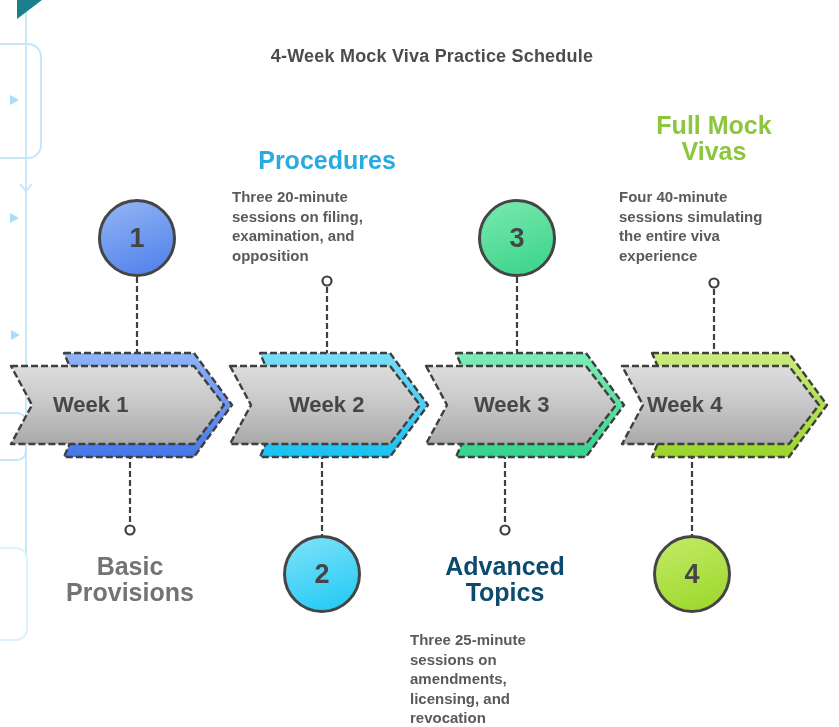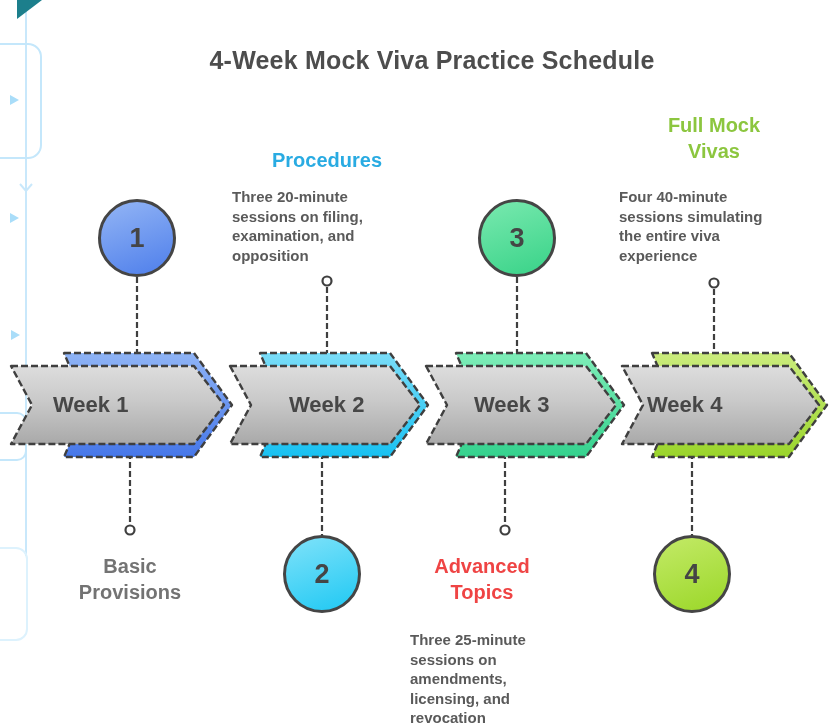--- a/index.html
+++ b/index.html
@@ -12,31 +12,31 @@
   .decor-box{border:2px solid #C4E7FB;border-radius:14px;background:transparent;}
   .decor-box1{left:-34px;top:43px;width:72px;height:112px;}
   .decor-box2{left:-34px;top:412px;width:57px;height:45px;border-radius:10px;}
   .decor-box3{left:-42px;top:547px;width:66px;height:90px;border-radius:12px;border-color:#DDF2FD;}
   .decor-tri{width:0;height:0;border-top:5px solid transparent;border-bottom:5px solid transparent;
              border-left:9px solid #A9DDF9;}
   
   .fold{left:17px;top:0;}
   
   .title{position:absolute;left:132px;top:46px;width:600px;text-align:center;
-         font-size:25px;font-weight:bold;color:#4D4D4D;letter-spacing:.2px;}
+         font-size:18px;font-weight:bold;color:#4D4D4D;letter-spacing:.2px;}
   
   .week-label{position:absolute;top:392px;height:26px;line-height:26px;
               font-size:22px;font-weight:bold;color:#474747;}
   
   .badge{position:absolute;width:78px;height:78px;border-radius:50%;
          border:3px solid #454545;box-sizing:border-box;
          display:flex;align-items:center;justify-content:center;
          font-size:27px;font-weight:bold;color:#454545;}
   
-  .topic-title{position:absolute;text-align:center;font-size:20px;font-weight:bold;line-height:26px;}
+  .topic-title{position:absolute;text-align:center;font-size:25px;font-weight:bold;line-height:26px;}
   .topic-desc{position:absolute;text-align:left;font-size:15px;line-height:19.5px;color:#5A5A5A;
               white-space:pre-line;font-weight:bold;}
 </style>
 </head>
 <body>
 
 <div class="canvas">
 
   <div class="decor decor-vline"></div>
   <div class="decor decor-box decor-box1"></div>
@@ -128,21 +128,21 @@
     </div>
 
   <div class="topic-title" style="left: 65px; top: 553px; width: 130px; color: #737373;">Basic Provisions</div>
 
   <div class="topic-title" style="left: 227px; top: 147px; width: 200px; color: rgb(41, 171, 226);">Procedures</div>
   <div class="topic-desc" style="left:232px;top:187px;width:190px;">Three 20-minute
 sessions on filing,
 examination, and
 opposition</div>
 
-  <div class="topic-title" style="left: 417px; top: 553px; width: 130px; color: #ef4444;">Advanced Topics</div>
+  <div class="topic-title" style="left: 440px; top: 553px; width: 130px; color: #0c4a6e;">Advanced Topics</div>
   <div class="topic-desc" style="left:410px;top:630px;width:190px;">Three 25-minute
 sessions on
 amendments,
 licensing, and
 revocation</div>
 
   <div class="topic-title" style="left: 644px; top: 112px; width: 140px; color: rgb(140, 198, 63);">Full Mock Vivas</div>
   <div class="topic-desc" style="left:619px;top:187px;width:190px;">Four 40-minute
 sessions simulating
 the entire viva

